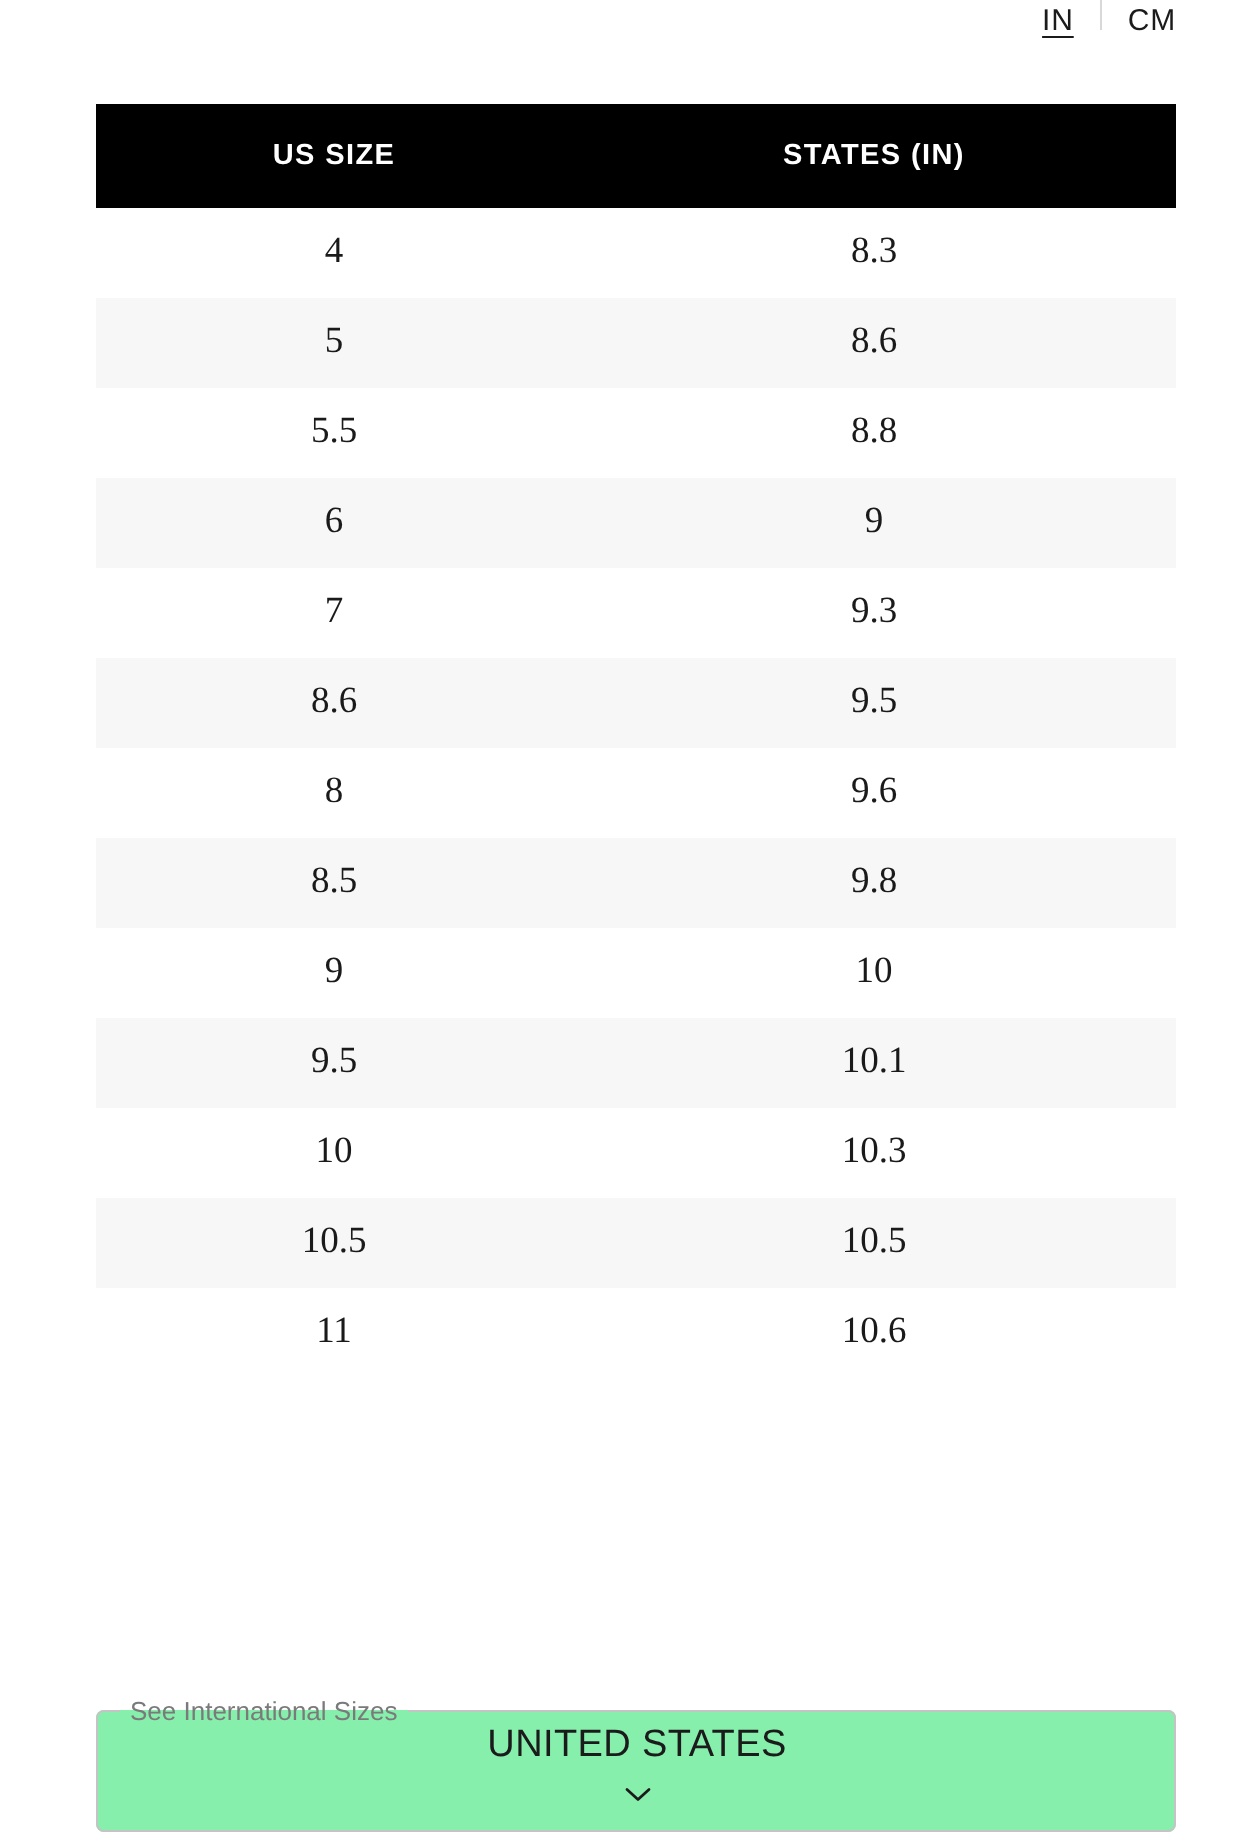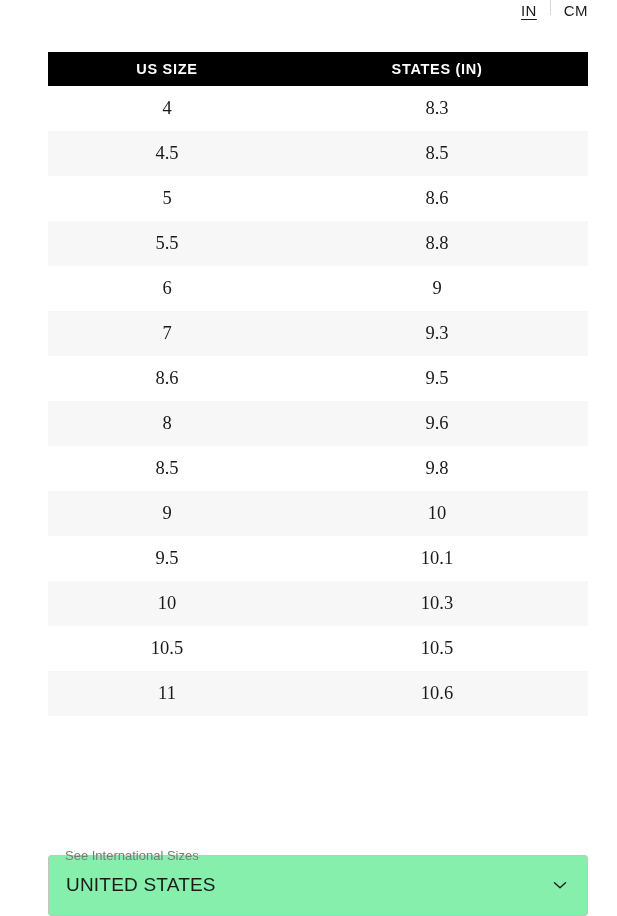--- a/index.html
+++ b/index.html
@@ -65,21 +65,21 @@
     table-layout: fixed;
   }
 
   #size-table th {
     background: #000000;
     color: #ffffff;
     font-family: "Liberation Sans", sans-serif;
     font-size: 14.5px;
     font-weight: bold;
     letter-spacing: 0.7px;
-    height: 34px;
+    height: 52px;
     text-align: center;
     padding-right: 32px;
     vertical-align: middle;
     margin-top: 48px;
   }
 
   #size-table td {
     height: 45px;
     text-align: center;
     vertical-align: middle;
@@ -118,20 +118,21 @@
     color: #7a7a7a;
     line-height: 1;
   }
 
   .select-row {
     display: flex;
     align-items: center;
     justify-content: space-between;
     padding: 0 16px 0 17px;
     height: 46px;
+    flex-direction: column;
   }
 
   .select-value {
     font-family: "Liberation Sans", sans-serif;
     font-size: 19px;
     color: #1b1b1b;
     letter-spacing: 0.2px;
   }
 
   .chevron {
@@ -154,24 +155,20 @@
   <thead>
     <tr>
       <th>US SIZE</th>
       <th>STATES (IN)</th>
     </tr>
   </thead>
   <tbody id="table-body">
       <tr>
         <td>4</td>
         <td>8.3</td>
-      </tr>
-      <tr>
-        <td>4.5</td>
-        <td>8.5</td>
       </tr>
       <tr>
         <td>5</td>
         <td>8.6</td>
       </tr>
       <tr>
         <td>5.5</td>
         <td>8.8</td>
       </tr>
       <tr>

